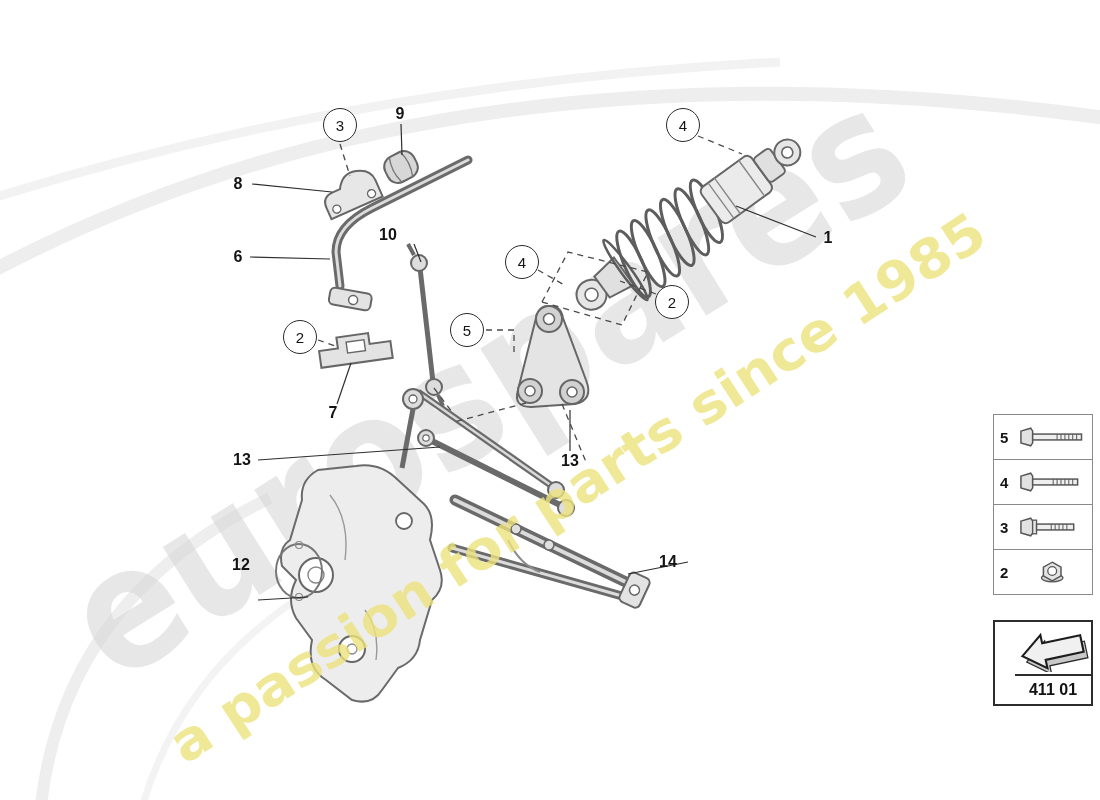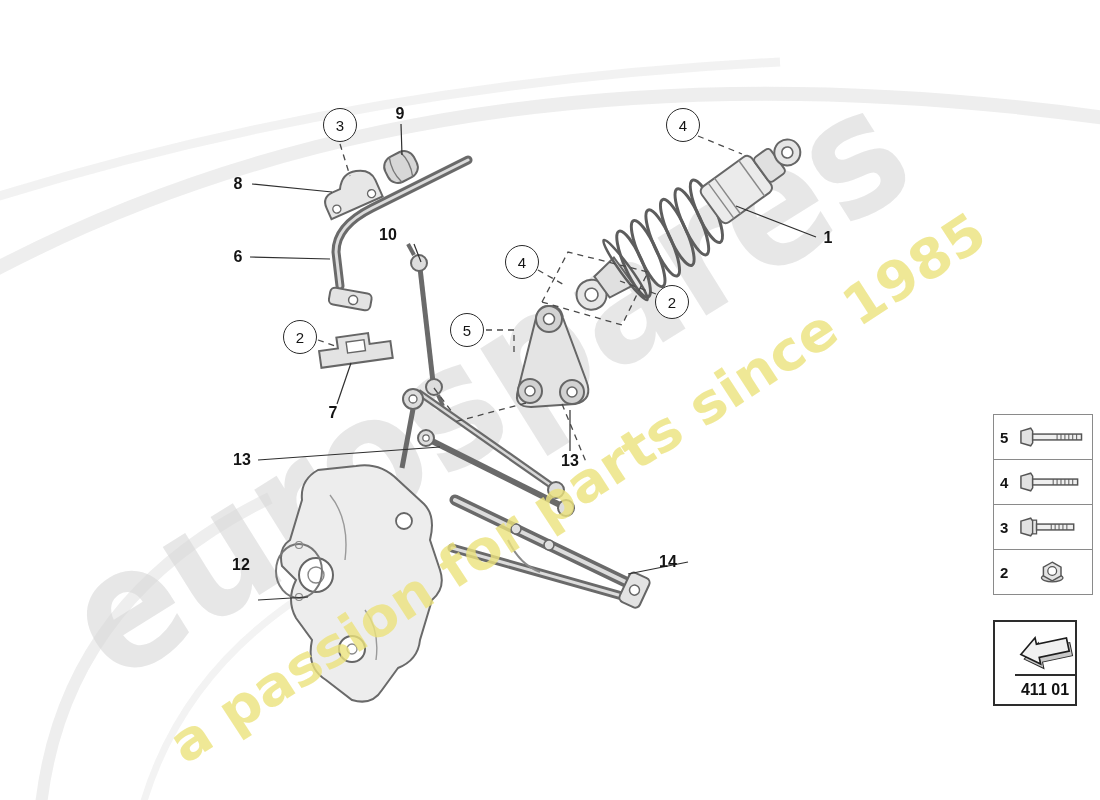--- a/index.html
+++ b/index.html
@@ -8,21 +8,21 @@
   #artwork{position:absolute;left:0;top:0;}
   .callout{position:absolute;transform:translate(-50%,-50%);font-size:16px;font-weight:600;
            color:#141414;z-index:5;cursor:pointer;}
   .ccircle{position:absolute;transform:translate(-50%,-50%);width:34px;height:34px;border-radius:50%;
            border:1.6px solid #2a2a2a;background:#fff;display:flex;align-items:center;justify-content:center;
            font-size:15px;font-weight:500;color:#141414;z-index:5;cursor:pointer;box-sizing:border-box;}
   .legend{position:absolute;left:993px;top:415px;width:100px;z-index:6;}
   .legend-row{box-sizing:border-box;width:100px;height:46px;border:1px solid #8a8a8a;background:#fff;
               display:flex;align-items:center;padding:0 6px;margin-top:-1px;cursor:pointer;}
   .legend-num{width:18px;font-size:15px;font-weight:600;color:#141414;}
-  .codebox{position:absolute;left:993px;top:620px;width:84px;z-index:6;border:2.5px solid #2d2d2d;
+  .codebox{position:absolute;left:993px;top:620px;width:100px;z-index:6;border:2.5px solid #2d2d2d;
            background:#fff;box-sizing:border-box;cursor:pointer;padding-left:20px;}
   .codebox .arrowarea{height:52px;display:flex;align-items:center;justify-content:center;}
   .codebox .codelabel{height:28px;border-top:2.5px solid #2d2d2d;display:flex;align-items:center;
            justify-content:center;font-size:16px;font-weight:700;color:#111;}
 </style>
 </head>
 <body>
 
 <div id="stage">
 

